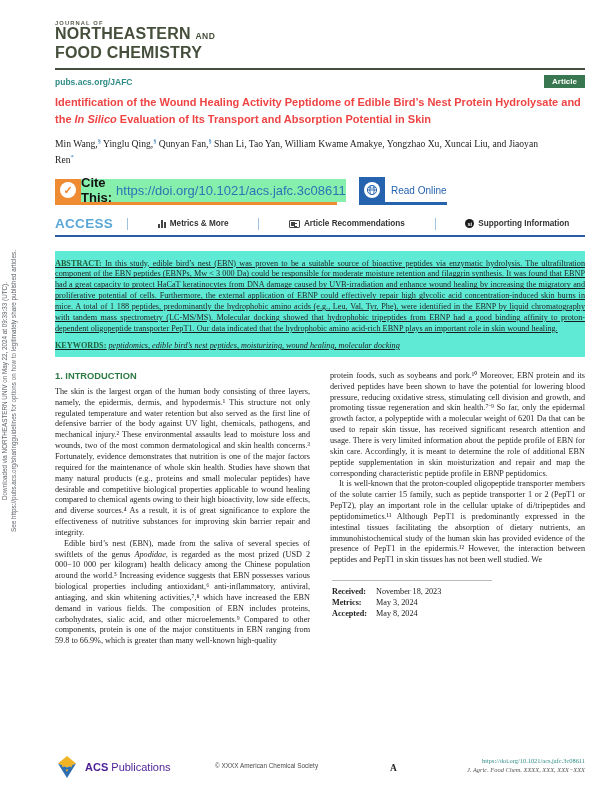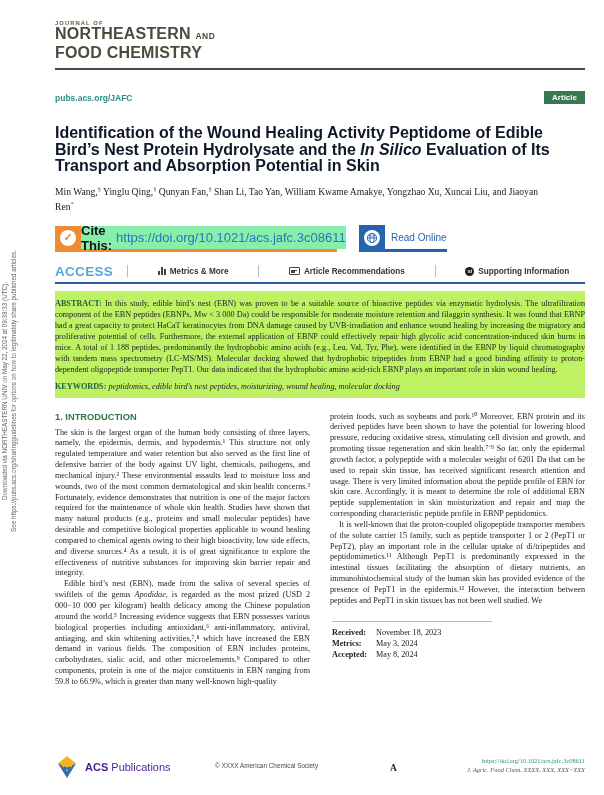--- a/index.html
+++ b/index.html
@@ -15,25 +15,25 @@
     transform:rotate(-90deg); transform-origin:center;
     font-family:"Liberation Sans", sans-serif; font-size:6.3px; line-height:8.5px;
     color:#5f6368; text-align:center;
   }
   .content { position:relative; padding:20px 19px 0 55px; }
   
   .kicker { font-family:"Liberation Sans", sans-serif; font-weight:bold; font-size:5.8px; letter-spacing:1.1px; color:#59614d; }
   .journal-name { font-family:"Liberation Sans", sans-serif; font-weight:800; font-size:16px; line-height:16.5px; color:#454f3b; letter-spacing:.2px; }
   .journal-name .and { font-size:8.5px; font-weight:700; letter-spacing:.5px; }
   .rule-dark { height:2px; background:#454f3b; margin-top:7px; }
-  .site-row { display:flex; align-items:center; justify-content:space-between; margin-top:20px; height:15px; }
+  .site-row { display:flex; align-items:center; justify-content:space-between; margin-top:4px; height:15px; }
   .site-url { font-family:"Liberation Sans", sans-serif; font-size:8.5px; font-weight:bold; color:#2e8b85; text-decoration:none; }
   .badge { font-family:"Liberation Sans", sans-serif; font-size:8px; font-weight:bold; color:#fff; background:#38774f; padding:2px 8px 2.5px; }
   
-  .title { margin-top:20px; font-family:"Liberation Sans", sans-serif; font-weight:800; font-size:16px; line-height:16.6px; color:#0f172a; }
+  .title { margin-top:5px; font-family:"Liberation Sans", sans-serif; font-weight:800; font-size:11px; line-height:16.6px; color:#ef4444; }
   .authors { margin-top:8px; font-size:9.6px; line-height:12.5px; color:#222; width:92%; }
   .authors sup { font-size:6.5px; color:#2e74b5; }
   
   .cite-row { display:flex; margin-top:12px; height:26px; font-family:"Liberation Sans", sans-serif; }
   .cite-box { display:flex; align-items:stretch; border-bottom:3px solid #ef8b33; width:282px; }
   .icon-sq { width:26px; display:flex; align-items:center; justify-content:center; flex:none; }
   .icon-sq.orange { background:#ef8b33; }
   .icon-sq.blue { background:#2563ae; }
   .circ { width:16px; height:16px; border-radius:50%; background:#fff; display:flex; align-items:center; justify-content:center; }
   .circ .chk { color:#ef8b33; font-size:11px; font-weight:bold; line-height:1; }
@@ -48,21 +48,21 @@
   .access-word { color:#59a8d7; font-weight:bold; font-size:13.5px; letter-spacing:.3px; }
   .v-sep { width:1px; height:12px; background:#9fc2e0; margin:0 14px; }
   .access-item { display:flex; align-items:center; gap:4px; font-size:8.2px; font-weight:bold; color:#333; }
   .bars-icon { display:inline-flex; align-items:flex-end; gap:1px; height:8px; }
   .bars-icon i { display:block; width:2px; background:#444; }
   .rec-icon { width:11px; height:8px; border:1px solid #444; border-radius:1px; position:relative; }
   .rec-icon:before { content:""; position:absolute; left:1.5px; top:1.5px; width:4px; height:3.5px; background:#444; }
   .rec-icon:after { content:""; position:absolute; right:1.5px; top:2px; width:3px; height:2.5px; border-top:1px solid #444; border-bottom:1px solid #444; }
   .si-icon { width:9px; height:9px; border-radius:50%; background:#1c1c1c; color:#fff; font-size:5.5px; font-weight:bold; display:flex; align-items:center; justify-content:center; font-family:"Liberation Sans", sans-serif; }
   
-  .abstract-block { background:#bef264; margin-top:7px; padding:8px 0 7px; }
+  .abstract-block { background:#5eead4; margin-top:14px; padding:8px 0 7px;text-decoration:underline; }
   .abstract-text { font-size:8.2px; line-height:10.9px; text-align:justify; color:#1f1f1f; }
   .label-green { font-weight:bold; color:#20603c; }
   .keywords-line { margin-top:6px; font-size:8.2px; color:#1f1f1f; }
   .keywords-line .kw { font-style:italic; }
   
   .columns { display:flex; gap:20px; margin-top:14px; }
   .col { width:255px; }
   .sec-heading { font-family:"Liberation Sans", sans-serif; font-weight:bold; font-size:9.3px; color:#2b7a44; margin-bottom:6px; }
   .para { font-size:8.2px; line-height:10.85px; text-align:justify; color:#1f1f1f; }
   .para.indent { text-indent:9px; }

